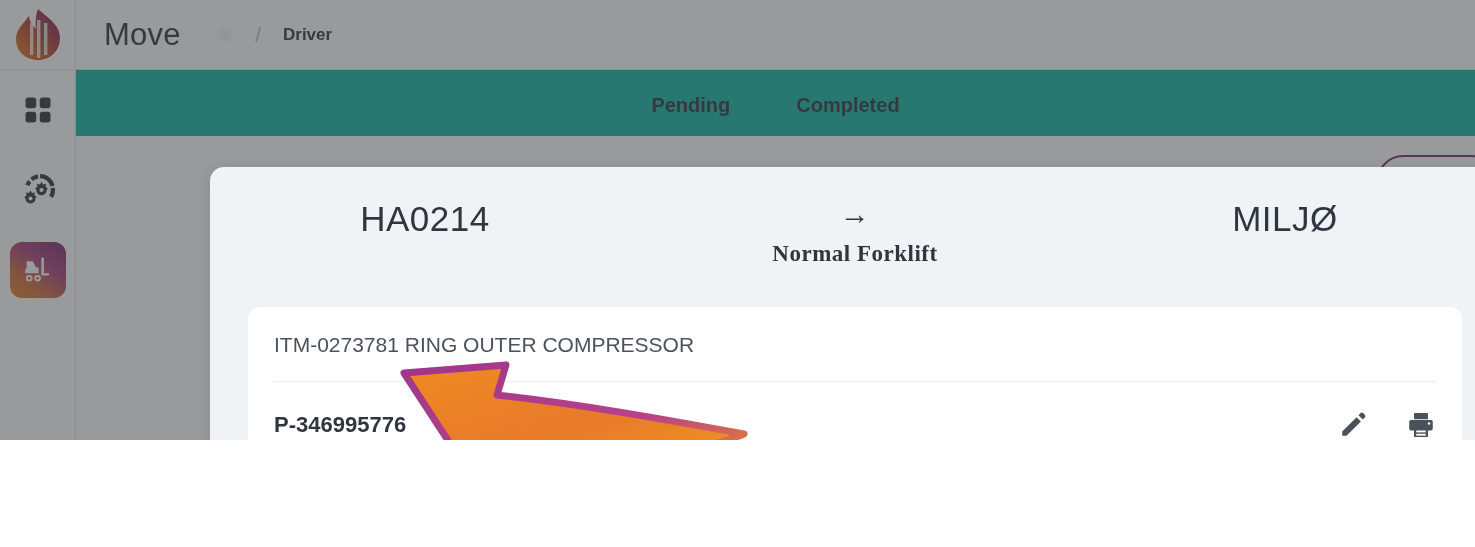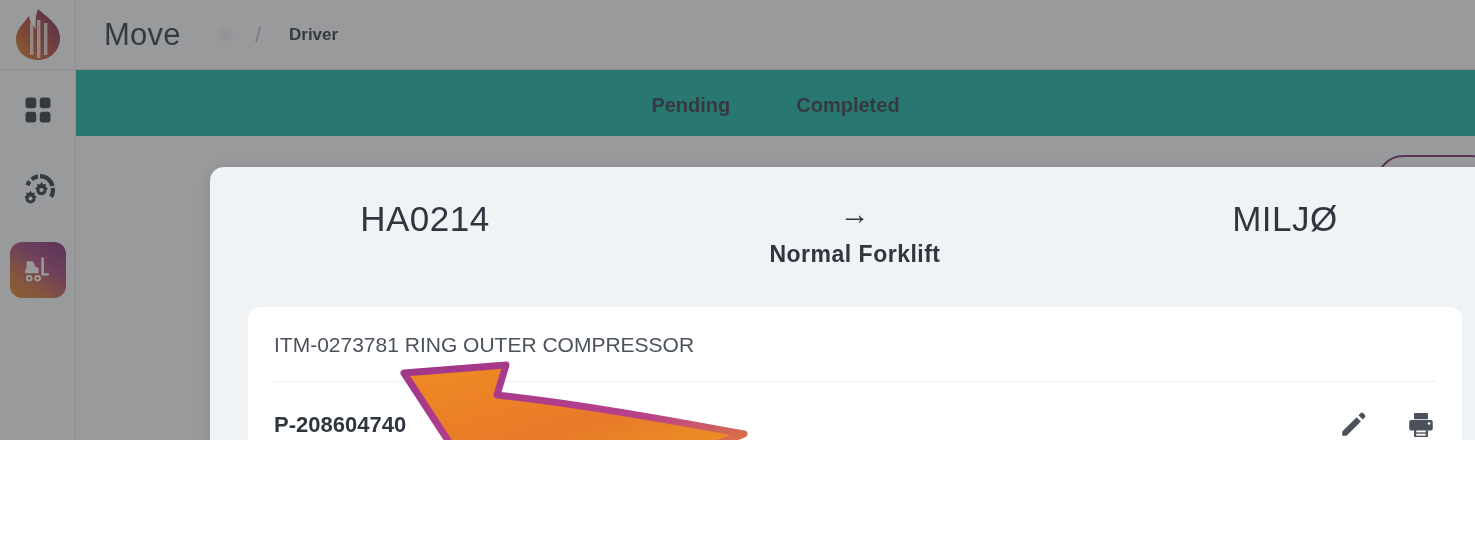--- a/index.html
+++ b/index.html
@@ -92,21 +92,21 @@
     color: #9aa0a8;
     filter: blur(4px);
   }
   #crumb-sep {
     margin-left: 26px;
     font-size: 21px;
     color: #b6bcc4;
     font-weight: 300;
   }
   #crumb-current {
-    margin-left: 28px;
+    margin-left: 22px;
     font-size: 17px;
     color: #2f3640;
     font-weight: 700;
   }
 
   
   #tabs {
     position: absolute;
     left: 76px; top: 57px;
     width: 1399px;
@@ -187,21 +187,21 @@
   .route-col {
     flex: 1;
     text-align: center;
     font-size: 35px;
     color: #2f3640;
     font-weight: 400;
     letter-spacing: .5px;
   }
   .route-col.mid { display: flex; flex-direction: column; align-items: center; gap: 12px; }
   #route-arrow { font-size: 30px; color: #2f3640; line-height: 1; }
-  #route-mode { font-size: 23px; font-weight: 700; color: #2f3640; }
+  #route-mode { font-size: 23px; font-weight: 700; color: #2f3640; font-family: Liberation Serif, serif; }
 
   #card-body {
     margin: 0 38px;
     background: #ffffff;
     border-radius: 12px 12px 0 0;
     height: 280px;
     padding: 0 26px;
   }
 
   .line-row {
@@ -368,21 +368,21 @@
       <div class="route-col">MILJØ</div>
     </div>
 
     <div id="card-body">
 
       <div class="line-row">
         <div id="item-desc">ITM-0273781 RING OUTER COMPRESSOR</div>
       </div>
 
       <div class="pallet-row">
-        <span id="pallet-id">P-208604740</span>
+        <span id="pallet-id">P-346995776</span>
         <span class="row-actions">
           <span>
             <svg width="30" height="30" viewBox="0 0 24 24" fill="#4a515b">
               <path d="M3.4 17.2 14.9 5.7l3.4 3.4L6.8 20.6H3.4Z"></path>
               <path d="M16.4 4.2 18 2.6a1.6 1.6 0 0 1 2.3 0l1.1 1.1a1.6 1.6 0 0 1 0 2.3l-1.6 1.6Z"></path>
             </svg>
           </span>
           <span>
             <svg width="30" height="30" viewBox="0 0 24 24" fill="#4a515b">
               <rect x="6.4" y="2.4" width="11.2" height="5" rx=".7"></rect>

